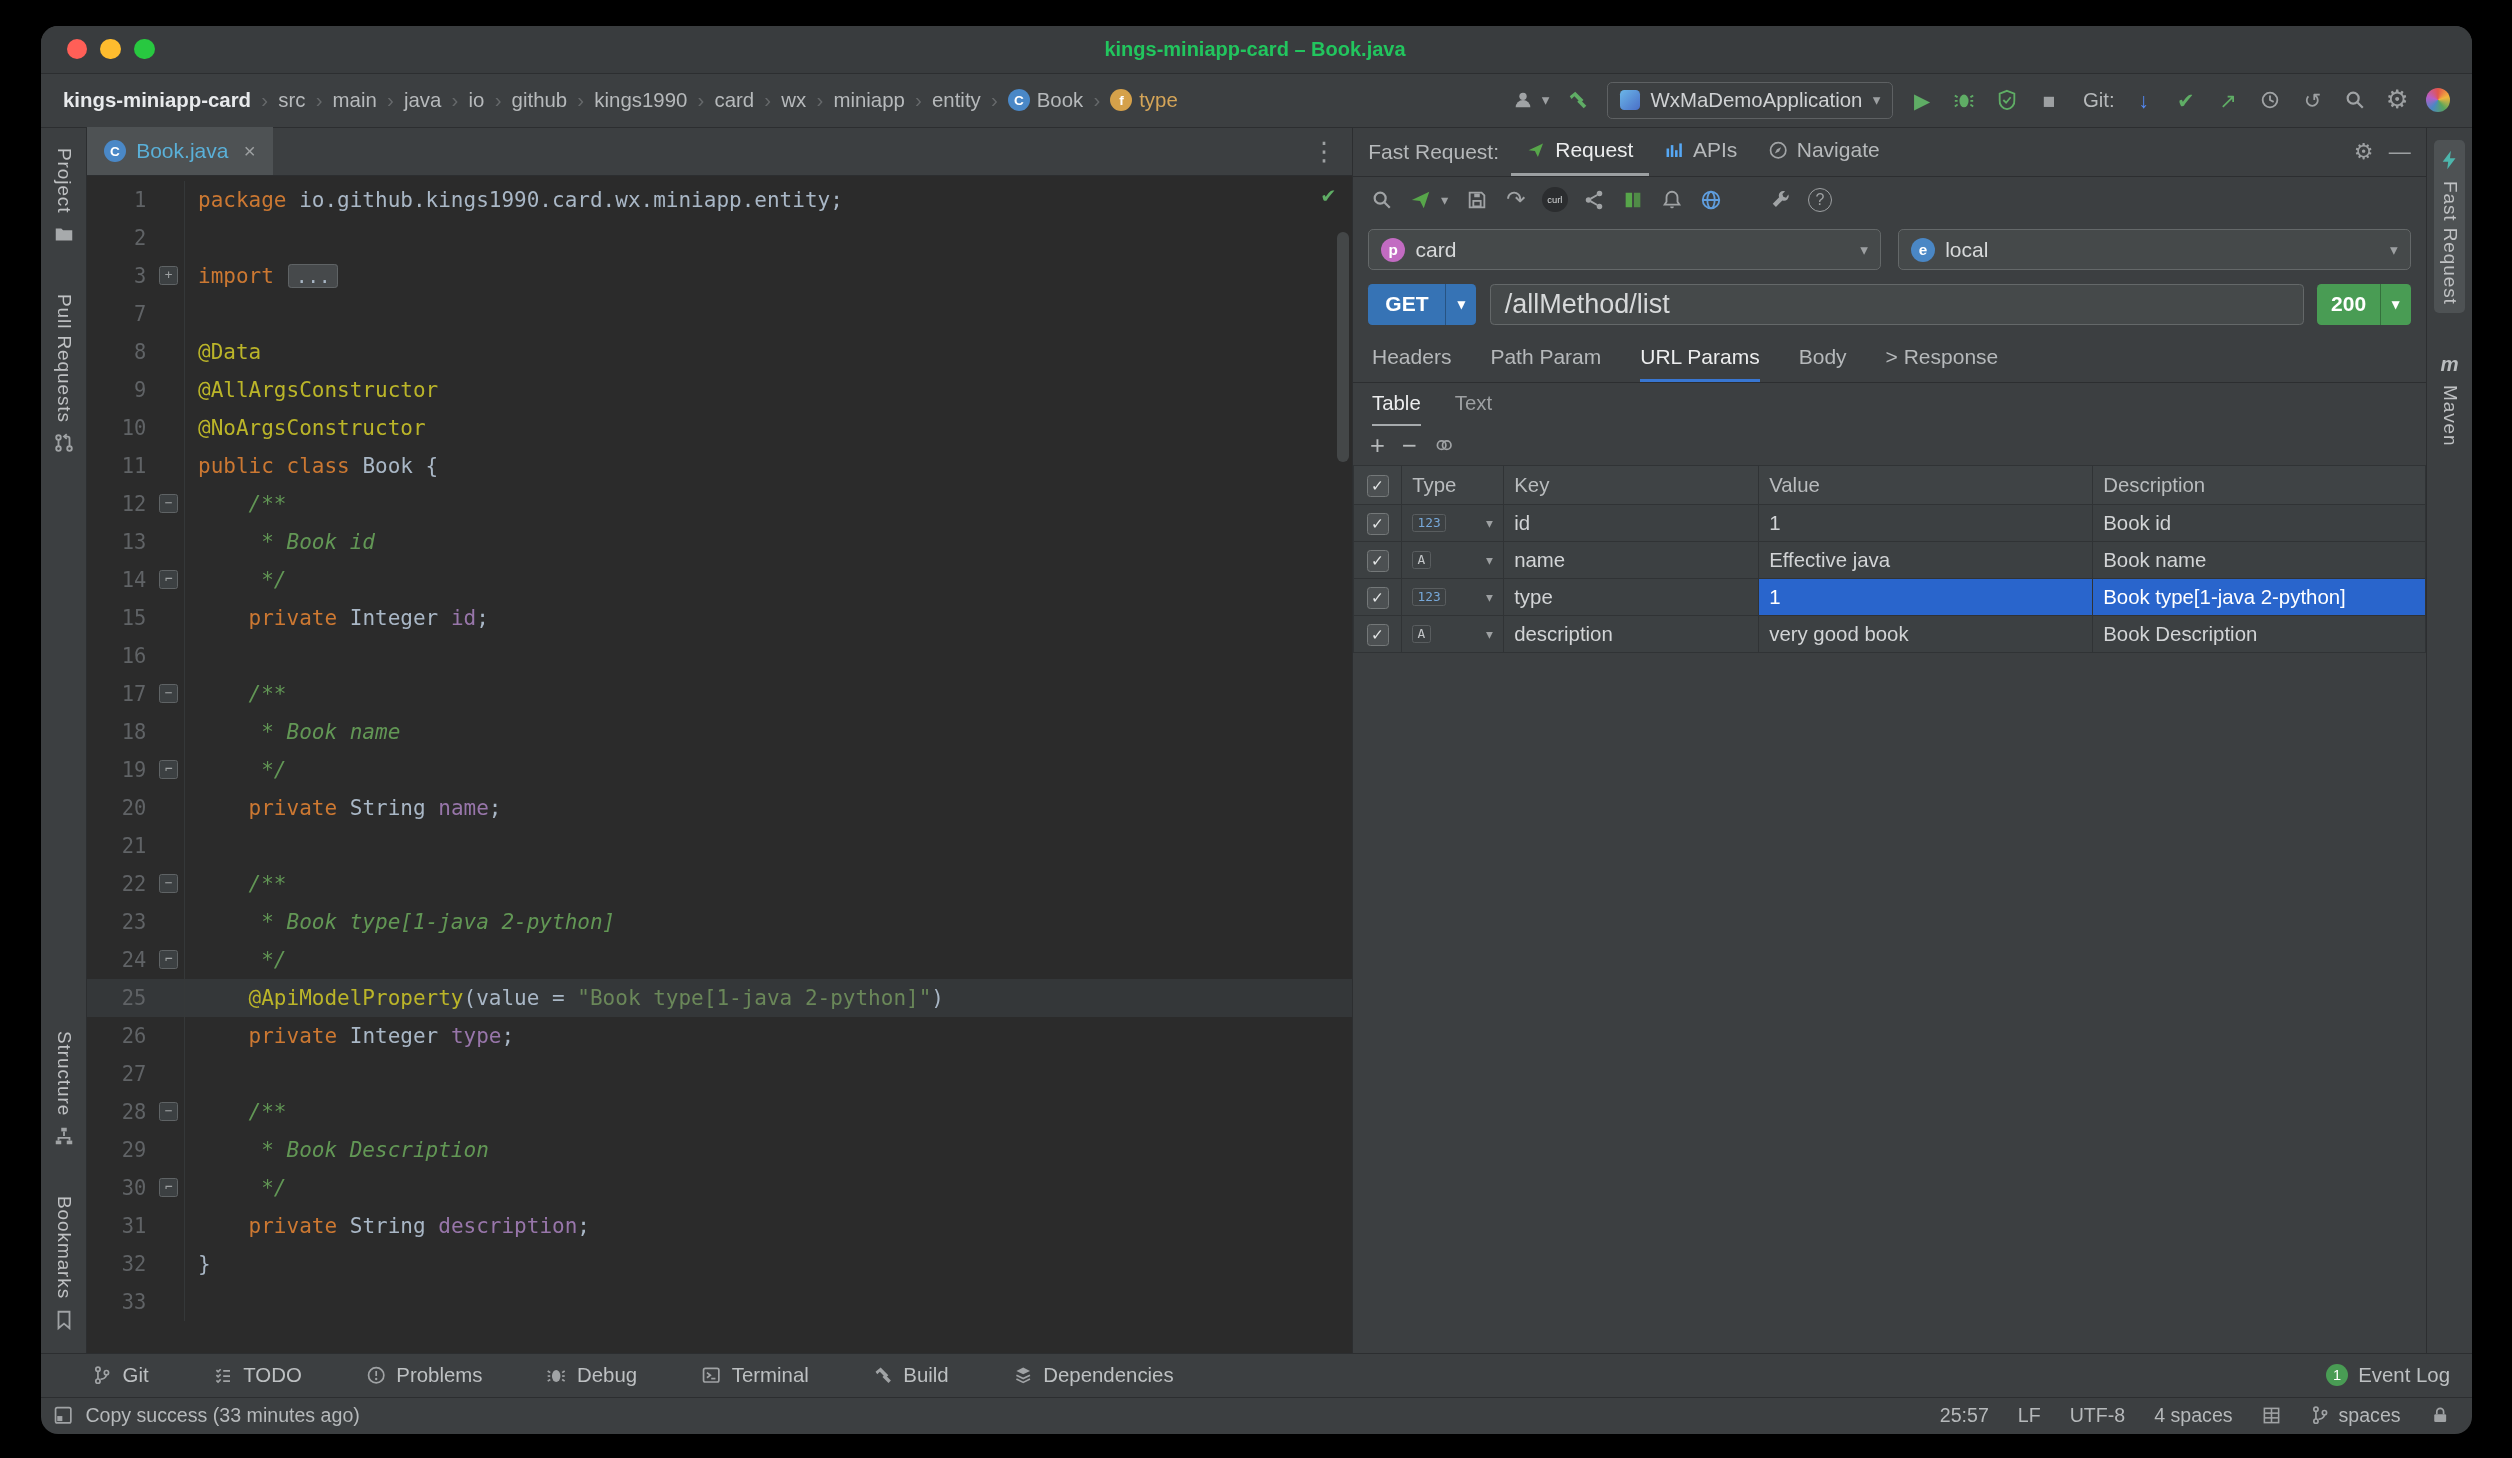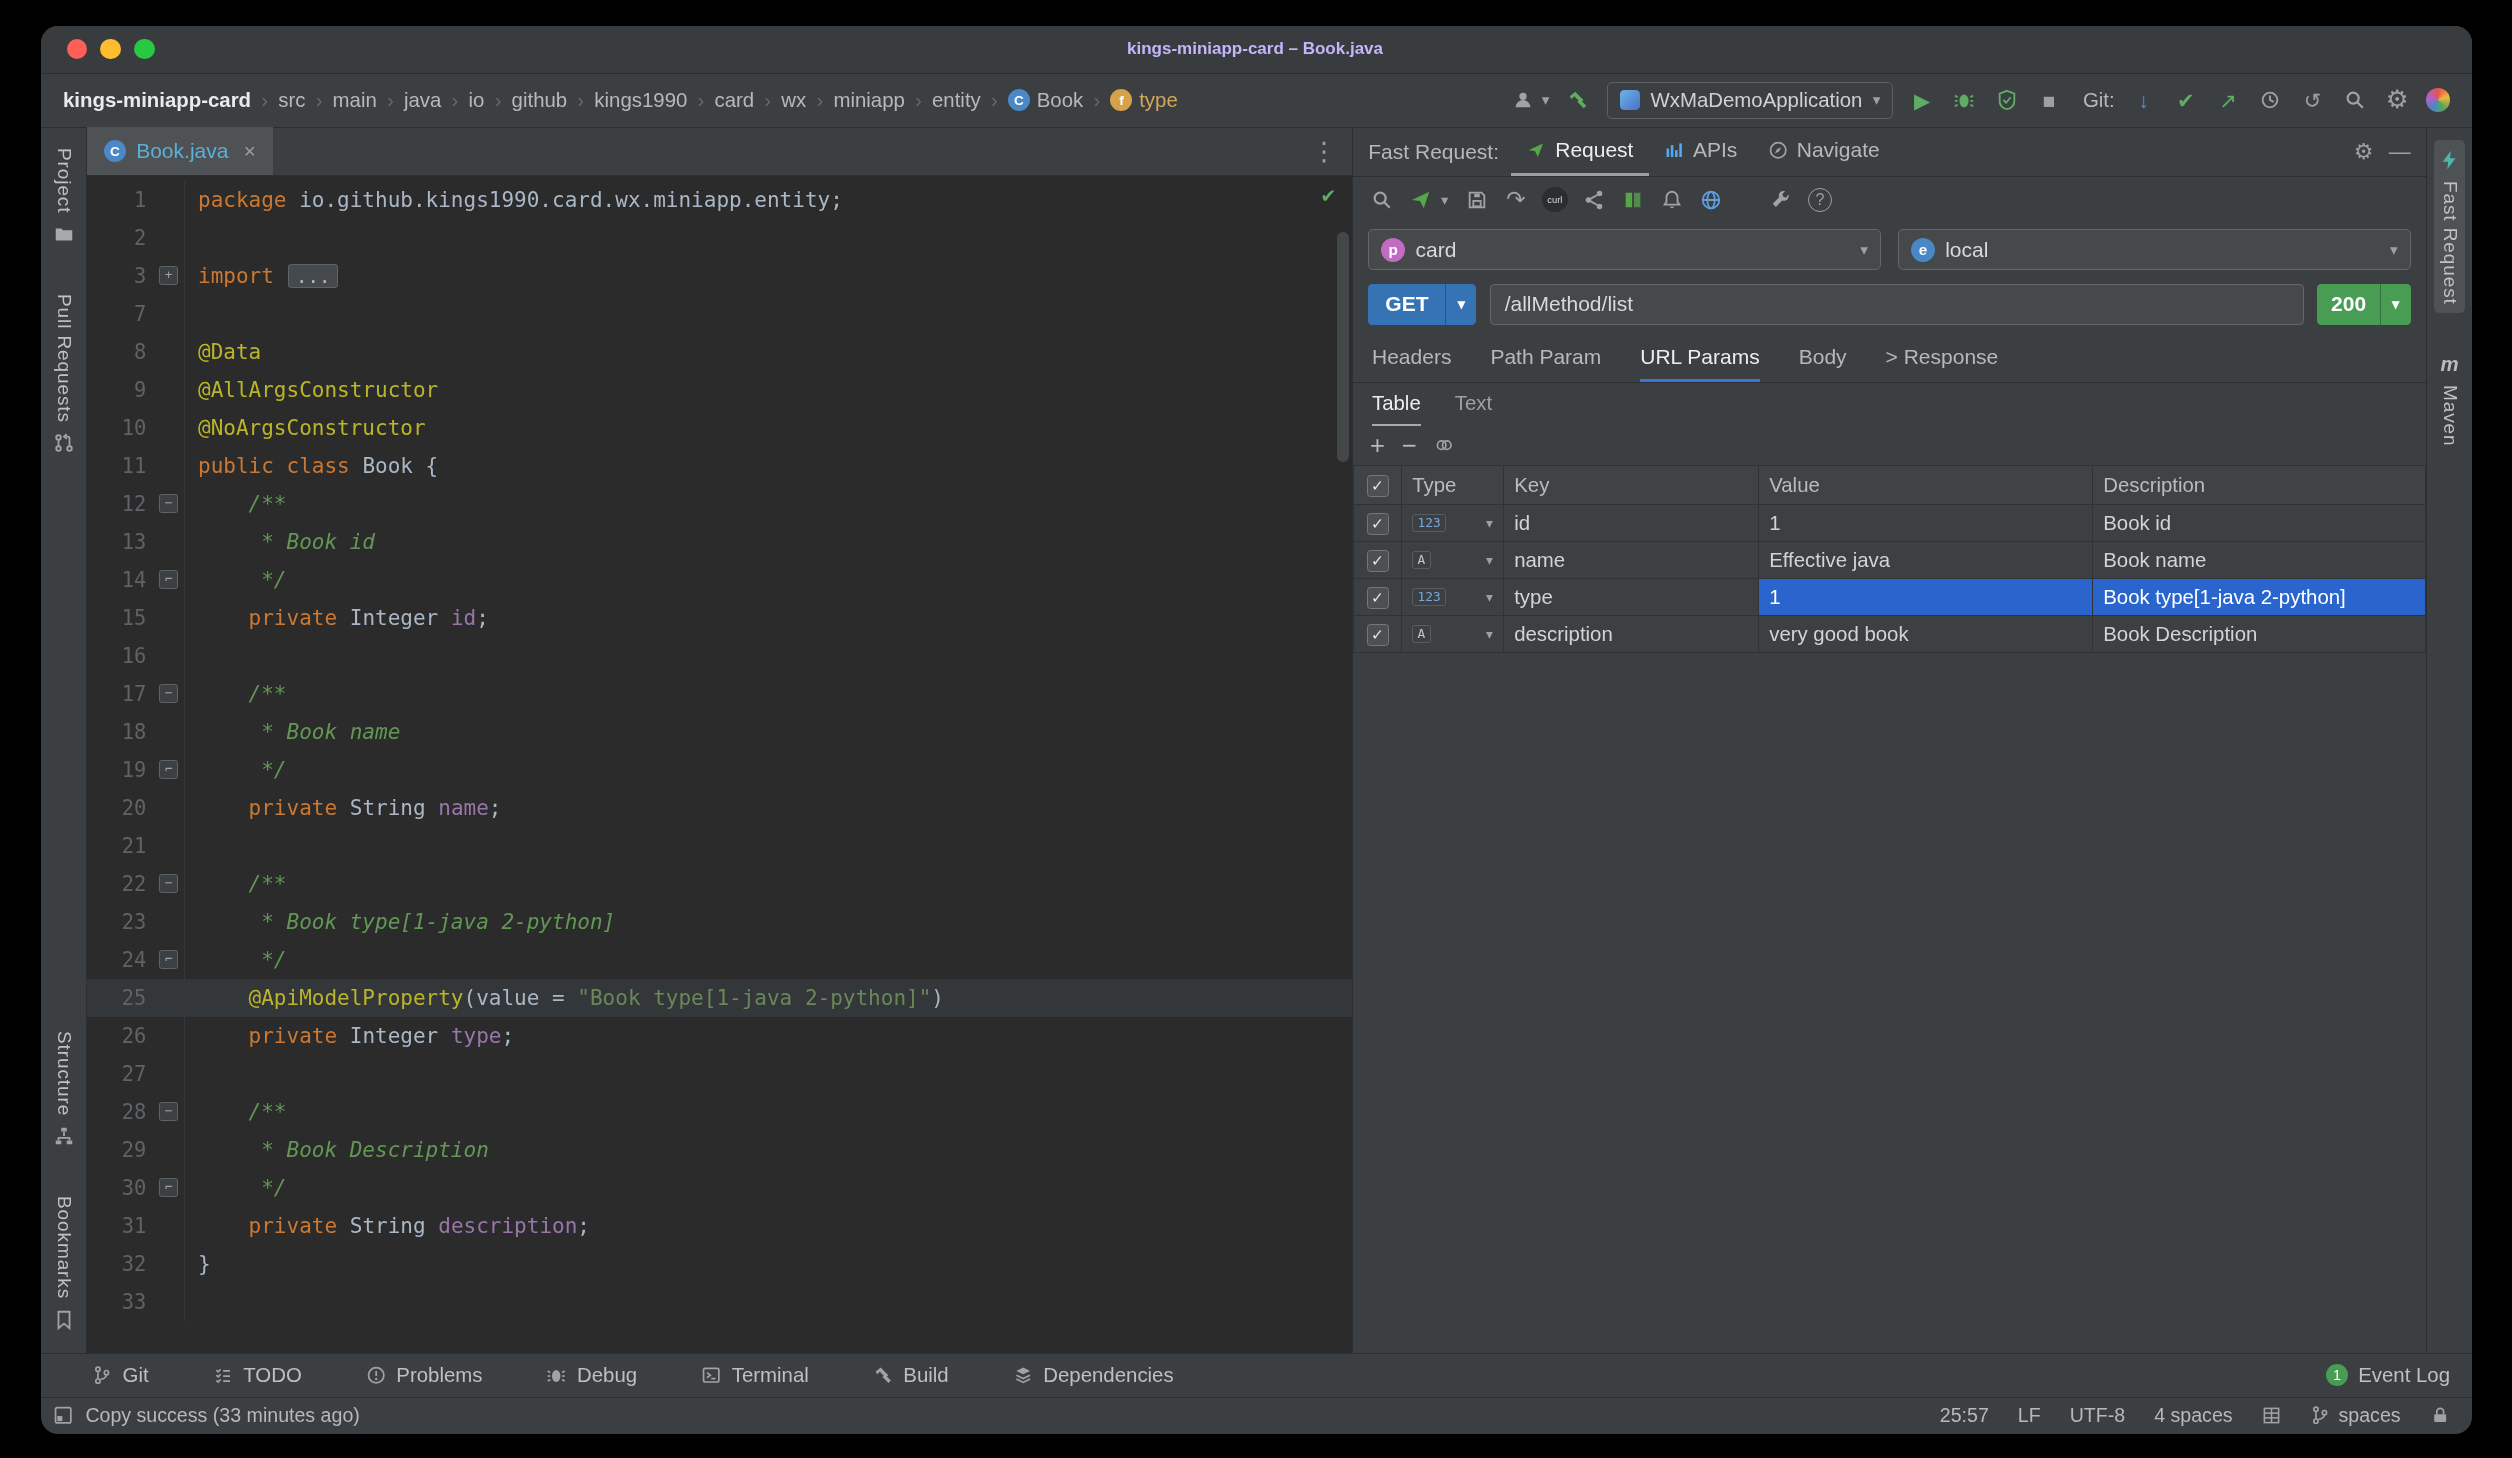--- a/index.html
+++ b/index.html
@@ -6,21 +6,21 @@
   html,body{width:2512px;height:1459px;background:#000;font-family:"Liberation Sans",sans-serif;overflow:hidden}
   body{position:relative}
   .window{position:absolute;left:41px;top:25.5px;width:2431px;height:1408px;background:#3c3f41;border-radius:17px;overflow:hidden;display:flex;flex-direction:column;box-shadow:0 20.4px 68px rgba(0,0,0,.7)}
   .glyph,.g{line-height:1}
 
   
   .titlebar{height:48px;background:#393c3e;border-bottom:0.9px solid #2c2e30;display:flex;align-items:center;position:relative;flex:none}
   .traffic{display:flex;gap:13.6px;margin-left:25.5px;z-index:2}
   .tl{width:20.4px;height:20.4px;border-radius:50%;display:inline-block}
   .tl.red{background:#ff5f57}.tl.yellow{background:#febc2e}.tl.green{background:#28c840}
-  .wtitle{position:absolute;left:0;right:3px;text-align:center;color:#c4b5fd;font-size:17px;font-weight:bold}
+  .wtitle{position:absolute;left:0;right:3px;text-align:center;color:#22c55e;font-size:20px;font-weight:bold}
 
   
   .navbar{height:54px;border-bottom:0.9px solid #2c2e30;display:flex;align-items:center;padding:0 22px;flex:none}
   .crumbs{display:flex;align-items:center;gap:10.2px;font-size:20.4px;color:#b6b9bb;white-space:nowrap}
   .crumb{display:flex;align-items:center;gap:6.8px;color:#b6b9bb}
   .crumb.bold{color:#e8eaec;font-weight:bold}
   .crumb.accent{color:#d5a558}
   .crumb-sep{color:#66696b;font-size:20.4px}
   .badge-class,.badge-field{width:22px;height:22px;border-radius:50%;color:#fff;font-size:13.6px;font-weight:bold;display:inline-flex;align-items:center;justify-content:center;flex:none}
   .badge-class{background:#4a88c7}
@@ -83,21 +83,21 @@
   .helpcirc{width:24px;height:24px;border-radius:50%;border:1.7px solid #9da0a2;color:#9da0a2;font-size:16px;display:inline-flex;align-items:center;justify-content:center}
   .fr-selects{display:flex;gap:17px;padding:6.8px 15.3px 8.5px;flex:none}
   .sel-box{flex:1;height:41px;background:#45494a;border:0.9px solid #646869;border-radius:5.1px;display:flex;align-items:center;gap:10.2px;padding:0 12px;color:#d7d9da;font-size:21px}
   .circ{width:24px;height:24px;border-radius:50%;color:#fff;font-size:15.3px;font-weight:bold;display:inline-flex;align-items:center;justify-content:center;flex:none}
   .circ.p{background:#c26bc2}.circ.e{background:#4a87c5}
   .sel-box .chev{margin-left:auto}
   .fr-request{display:flex;gap:13.6px;padding:5.1px 15.3px 10.2px;align-items:flex-start;flex:none}
   .get-box{height:41px;background:#3673b5;border-radius:4.3px;display:flex;align-items:center;color:#fff;font-size:21px;font-weight:bold;flex:none}
   .get-box .method{padding:0 17px}
   .get-box .caret,.code-box .caret{width:31px;display:flex;align-items:center;justify-content:center;border-left:0.9px solid rgba(0,0,0,.28);font-size:14.5px;height:100%}
-  .url-box{flex:1;height:41px;background:#45494a;border:0.9px solid #646869;border-radius:4.3px;display:flex;align-items:center;padding:0 13.6px;color:#d7d9da;font-size:21px}
+  .url-box{flex:1;height:41px;background:#45494a;border:0.9px solid #646869;border-radius:4.3px;display:flex;align-items:center;padding:0 13.6px;color:#d7d9da;font-size:27px}
   .code-box{height:41px;background:#499c54;border-radius:4.3px;display:flex;align-items:center;color:#fff;font-size:21px;font-weight:bold;flex:none}
   .code-box .status{padding:0 13.6px}
   .fr-ptabs{height:48px;display:flex;align-items:stretch;gap:39px;padding:0 19px;border-bottom:0.9px solid #2c2e30;flex:none}
   .ptab{display:flex;align-items:center;color:#b6b9bb;font-size:21px;border-bottom:3.4px solid transparent}
   .ptab.sel{color:#ecedee;border-bottom-color:#3876d2}
   .fr-vtabs{height:43px;display:flex;align-items:stretch;gap:34px;padding:0 19px;flex:none}
   .vtab{display:flex;align-items:center;color:#9da0a2;font-size:20.4px;border-bottom:2.6px solid transparent}
   .vtab.sel{color:#ecedee;border-bottom-color:#a7abad}
   .fr-plusbar{height:39px;display:flex;align-items:center;gap:17px;padding:0 17px;flex:none}
   .fr-plusbar .g{font-size:25.5px;color:#b6b9bb}

